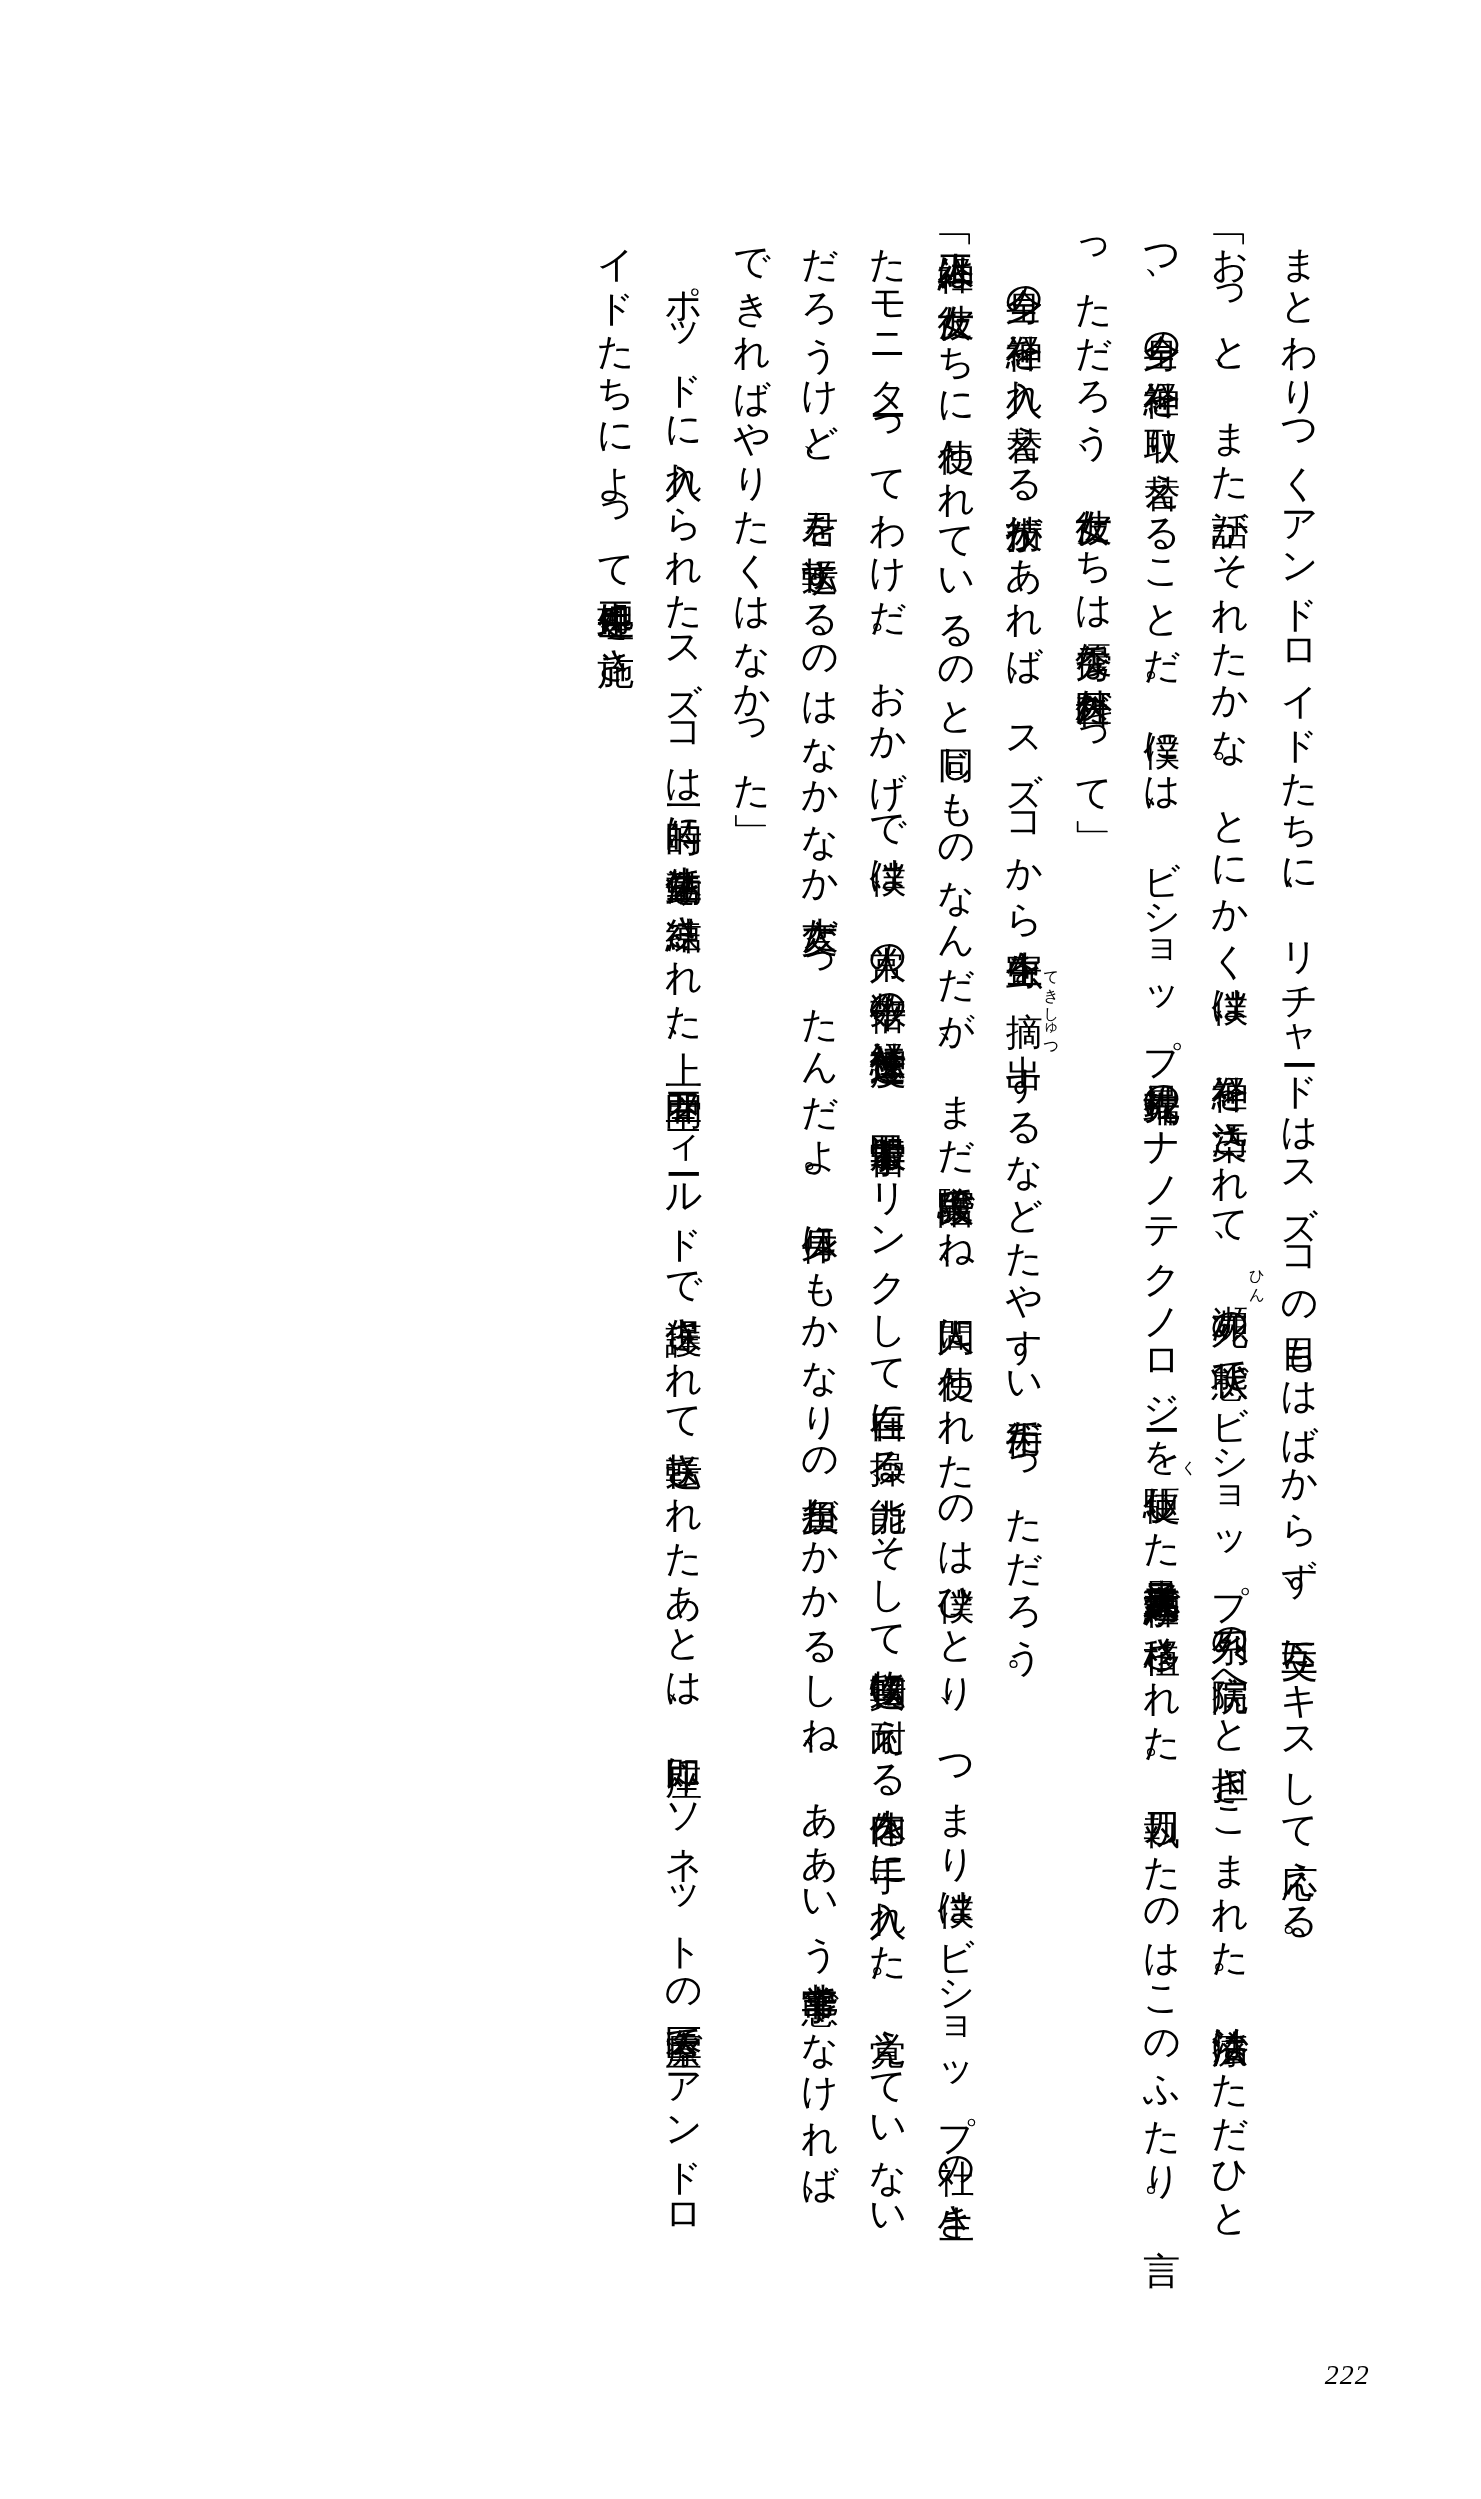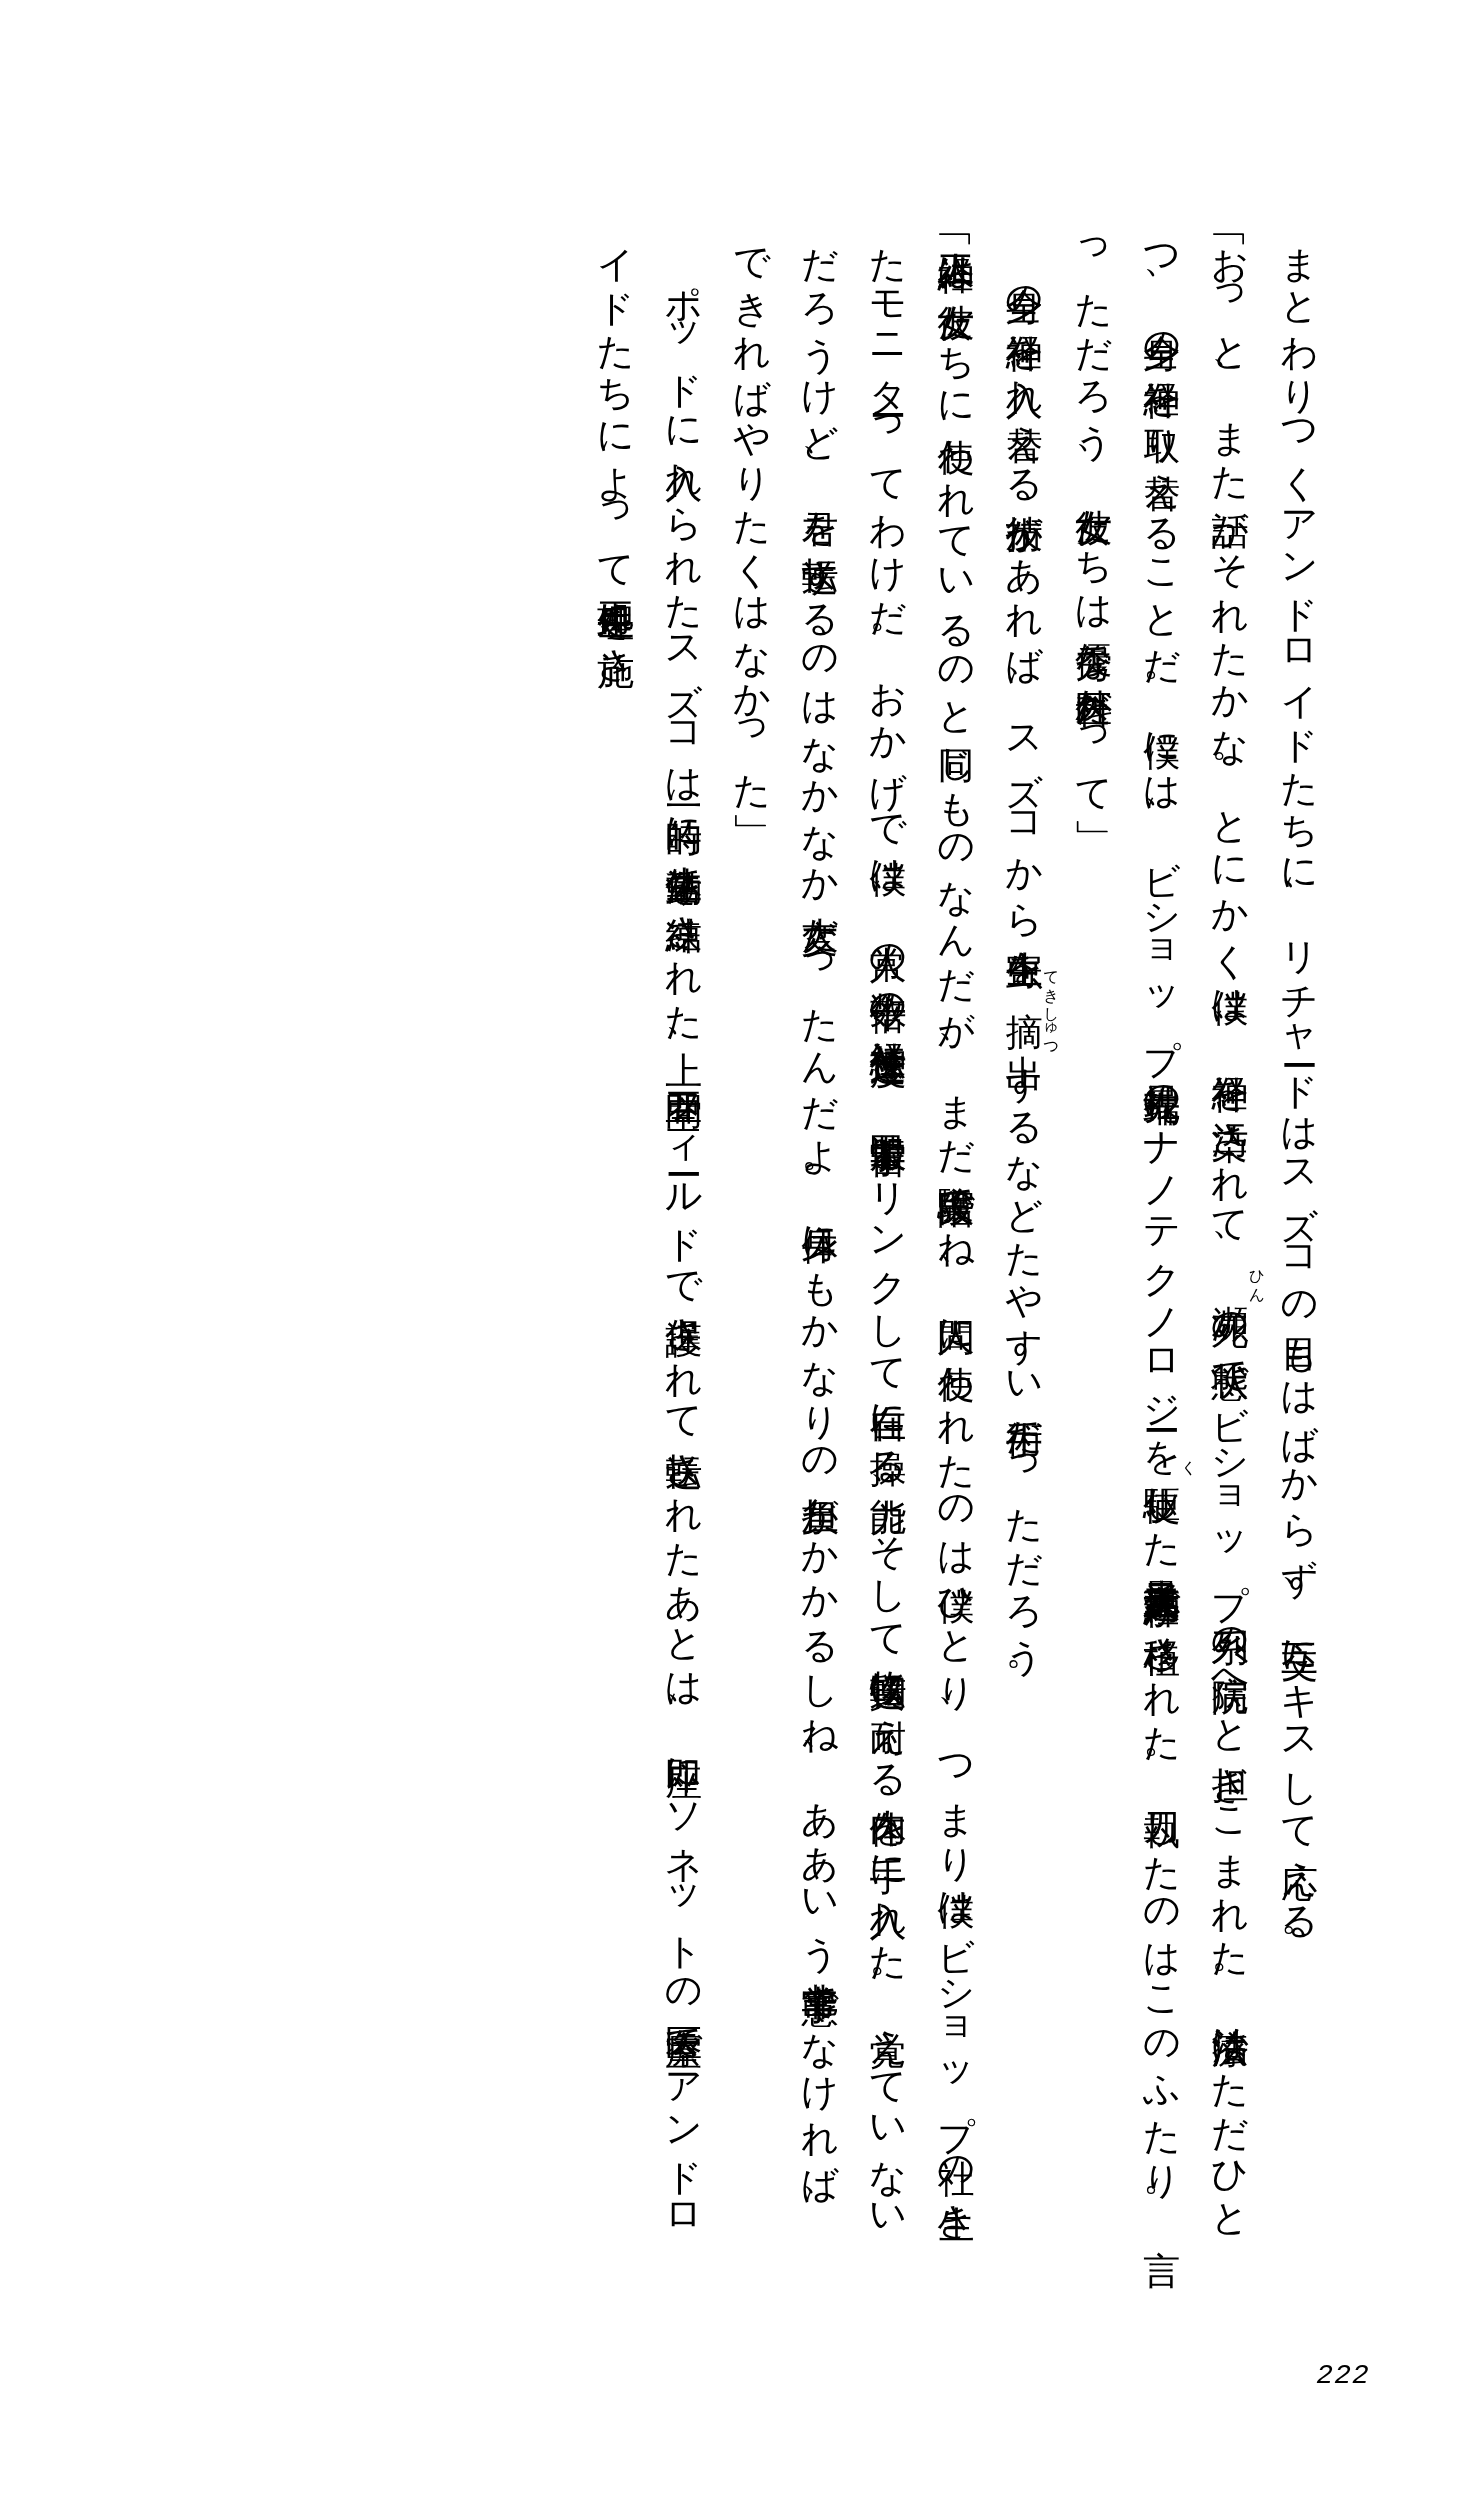--- a/index.html
+++ b/index.html
@@ -43,21 +43,21 @@
   }
   rt {
     font-size: 0.42em;
     letter-spacing: 0;
     line-height: 1;
   }
   .page-number {
     position: absolute;
     right: 111px;
     bottom: 109px;
-    font-family: Liberation Mono, monospace;
+    font-family: Liberation Serif, serif;
     font-style: italic;
     font-size: 28px;
     letter-spacing: 0.04em;
     color: #000000;
   }
 </style>
 </head>
 <body>
 
 <div class="page">

